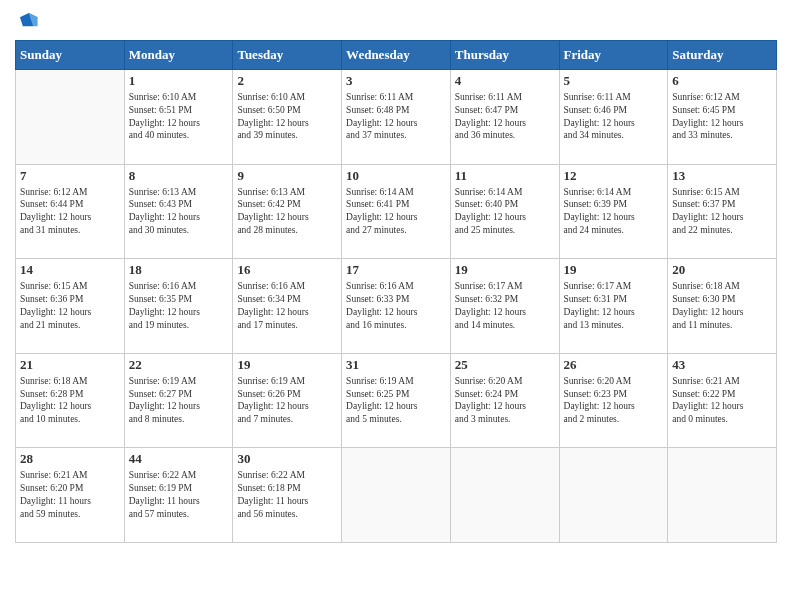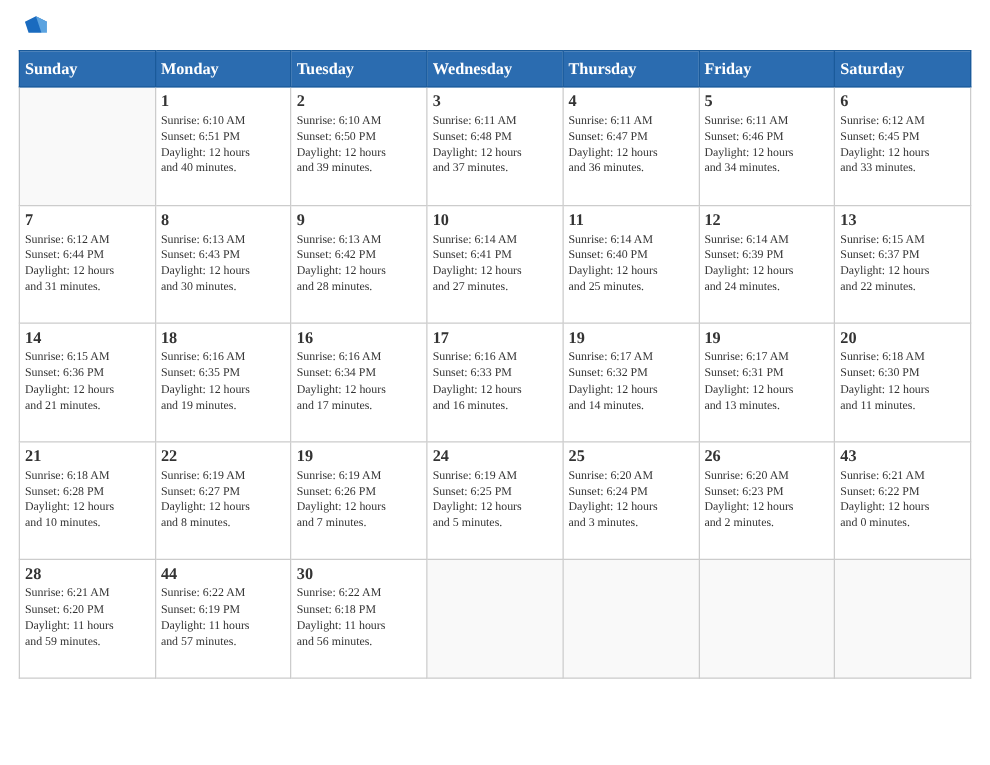--- a/index.html
+++ b/index.html
@@ -304,21 +304,21 @@
 and 8 minutes.</div>
           </td>
           <td>
             <span class="day-num">19</span>
             <div class="day-info" style="white-space: pre-line;">Sunrise: 6:19 AM
 Sunset: 6:26 PM
 Daylight: 12 hours
 and 7 minutes.</div>
           </td>
           <td>
-            <span class="day-num">24</span>
+            <span class="day-num">31</span>
             <div class="day-info" style="white-space: pre-line;">Sunrise: 6:19 AM
 Sunset: 6:25 PM
 Daylight: 12 hours
 and 5 minutes.</div>
           </td>
           <td>
             <span class="day-num">25</span>
             <div class="day-info" style="white-space: pre-line;">Sunrise: 6:20 AM
 Sunset: 6:24 PM
 Daylight: 12 hours

